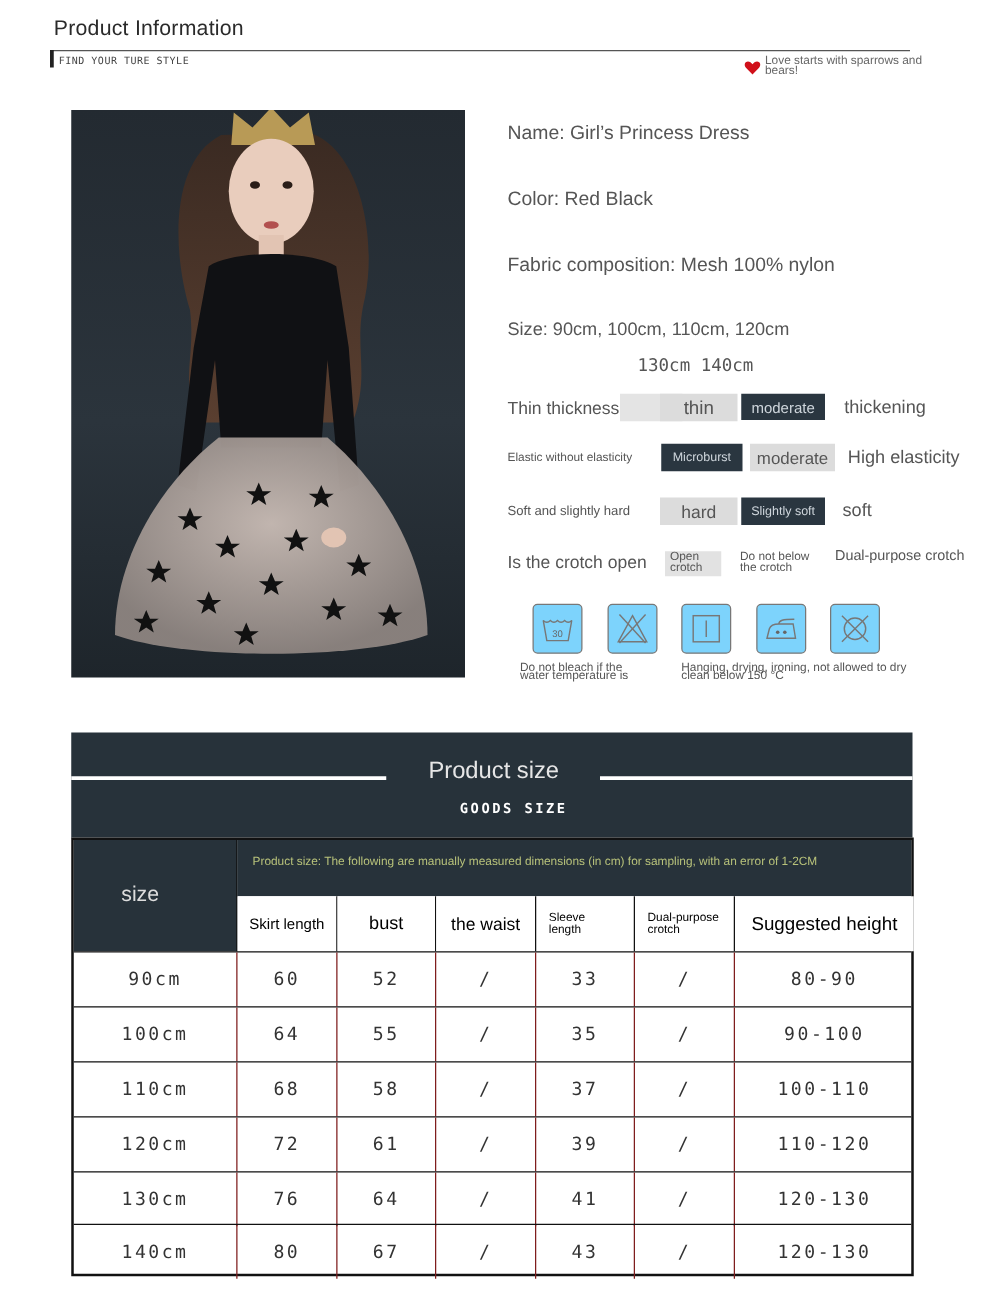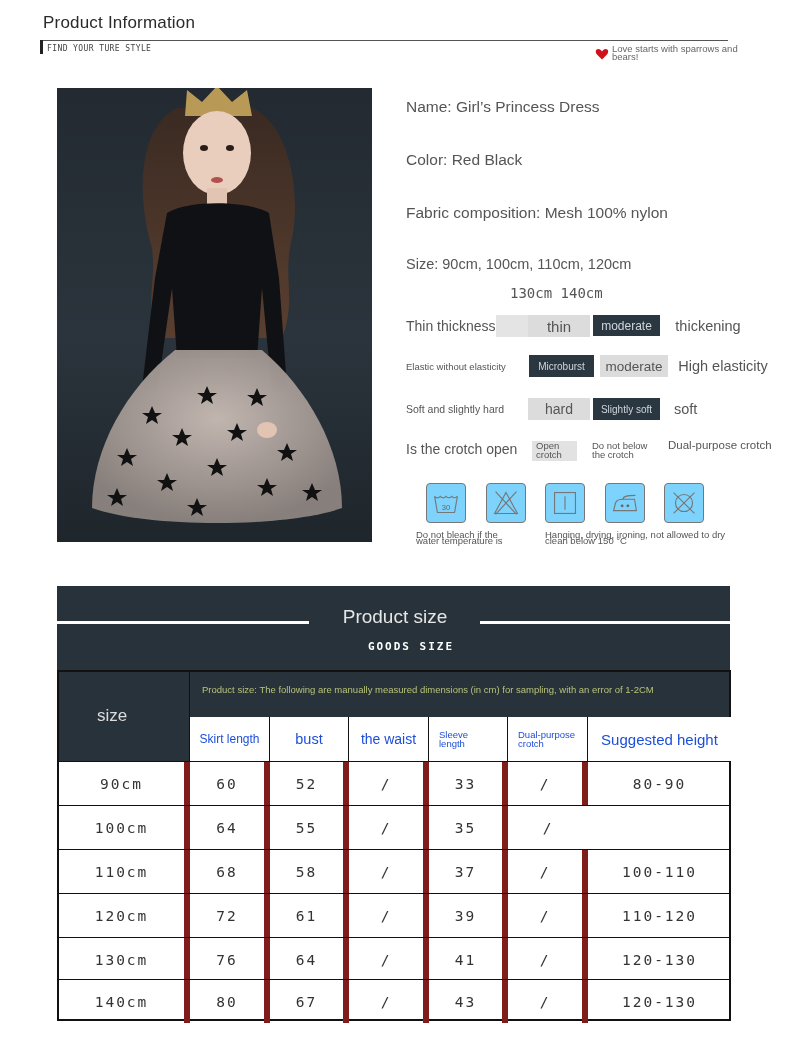--- a/index.html
+++ b/index.html
@@ -43,26 +43,26 @@
     .band-line { position: absolute; top: 621px; height: 3px; background: #ffffff; }
     .band-title { position: absolute; left: 0; width: 790px; top: 606px; text-align: center; font-size: 19px; color: #e6e6e6; }
     .band-sub { position: absolute; left: 0; width: 790px; top: 640px; text-align: center; font-family: "DejaVu Sans Mono", monospace; font-weight: bold; font-size: 11px; color: #ffffff; letter-spacing: 2px; padding-left: 32px; }
 
     .tbl { position: absolute; left: 57px; top: 670px; width: 674px; height: 351px; border: 2px solid #111; background: #fff; }
     .size-head { position: absolute; left: 0; top: 0; width: 131px; height: 89px; background: #27323a; border-right: 1px solid #111; }
     .size-head span { position: absolute; left: 38px; top: 34px; color: #ddd; font-size: 17px; }
     .note-band { position: absolute; left: 131px; top: 0; right: 0; height: 45px; background: #27323a; }
     .note-text { position: absolute; left: 202px; top: 684px; font-size: 9.5px; color: #b8c27a; white-space: nowrap; }
 
-    .col-head { position: absolute; top: 45px; height: 44px; display: flex; align-items: center; justify-content: center; color: #1d4ed8; background: #fff; border-right: 1px solid #111; white-space: nowrap; }
+    .col-head { position: absolute; top: 45px; height: 44px; display: flex; align-items: center; justify-content: center; color: #000000; background: #fff; border-right: 1px solid #111; white-space: nowrap; }
     .col-head.small { font-size: 9.5px; line-height: 9px; justify-content: flex-start; padding-left: 10px; }
 
     .row { position: absolute; left: 0; right: 0; height: 44px; border-top: 1px solid #111; }
     .cell { position: absolute; top: 0; height: 100%; display: flex; align-items: center; justify-content: center;
-            border-right: 6px solid #7f1d1d; font-family: "DejaVu Sans Mono", monospace; font-size: 14.5px; color: #333; letter-spacing: 2px; }
+            border-right: 1px solid #7f1d1d; font-family: "DejaVu Sans Mono", monospace; font-size: 14.5px; color: #333; letter-spacing: 2px; }
     .cell:last-child { border-right: none; }
   </style>
 </head>
 <body>
 
 <div class="hdr-title">Product Information</div>
 <div class="hdr-rule"></div>
 <div class="hdr-mark"></div>
 <div class="hdr-sub">FIND YOUR TURE STYLE</div>
 <div class="hdr-slogan">
@@ -226,20 +226,21 @@
     <div class="cell" style="left:449px; width:80px">/</div>
     <div class="cell" style="left:529px; width:143px">80-90</div>
   </div>
   <div class="row" style="top:133px">
     <div class="cell" style="left:0; width:131px">100cm</div>
     <div class="cell" style="left:131px; width:80px">64</div>
     <div class="cell" style="left:211px; width:79px">55</div>
     <div class="cell" style="left:290px; width:80px">/</div>
     <div class="cell" style="left:370px; width:79px">35</div>
     <div class="cell" style="left:449px; width:80px">/</div>
+    <div class="cell" style="left:529px; width:143px">90-100</div>
   </div>
   <div class="row" style="top:177px">
     <div class="cell" style="left:0; width:131px">110cm</div>
     <div class="cell" style="left:131px; width:80px">68</div>
     <div class="cell" style="left:211px; width:79px">58</div>
     <div class="cell" style="left:290px; width:80px">/</div>
     <div class="cell" style="left:370px; width:79px">37</div>
     <div class="cell" style="left:449px; width:80px">/</div>
     <div class="cell" style="left:529px; width:143px">100-110</div>
   </div>

